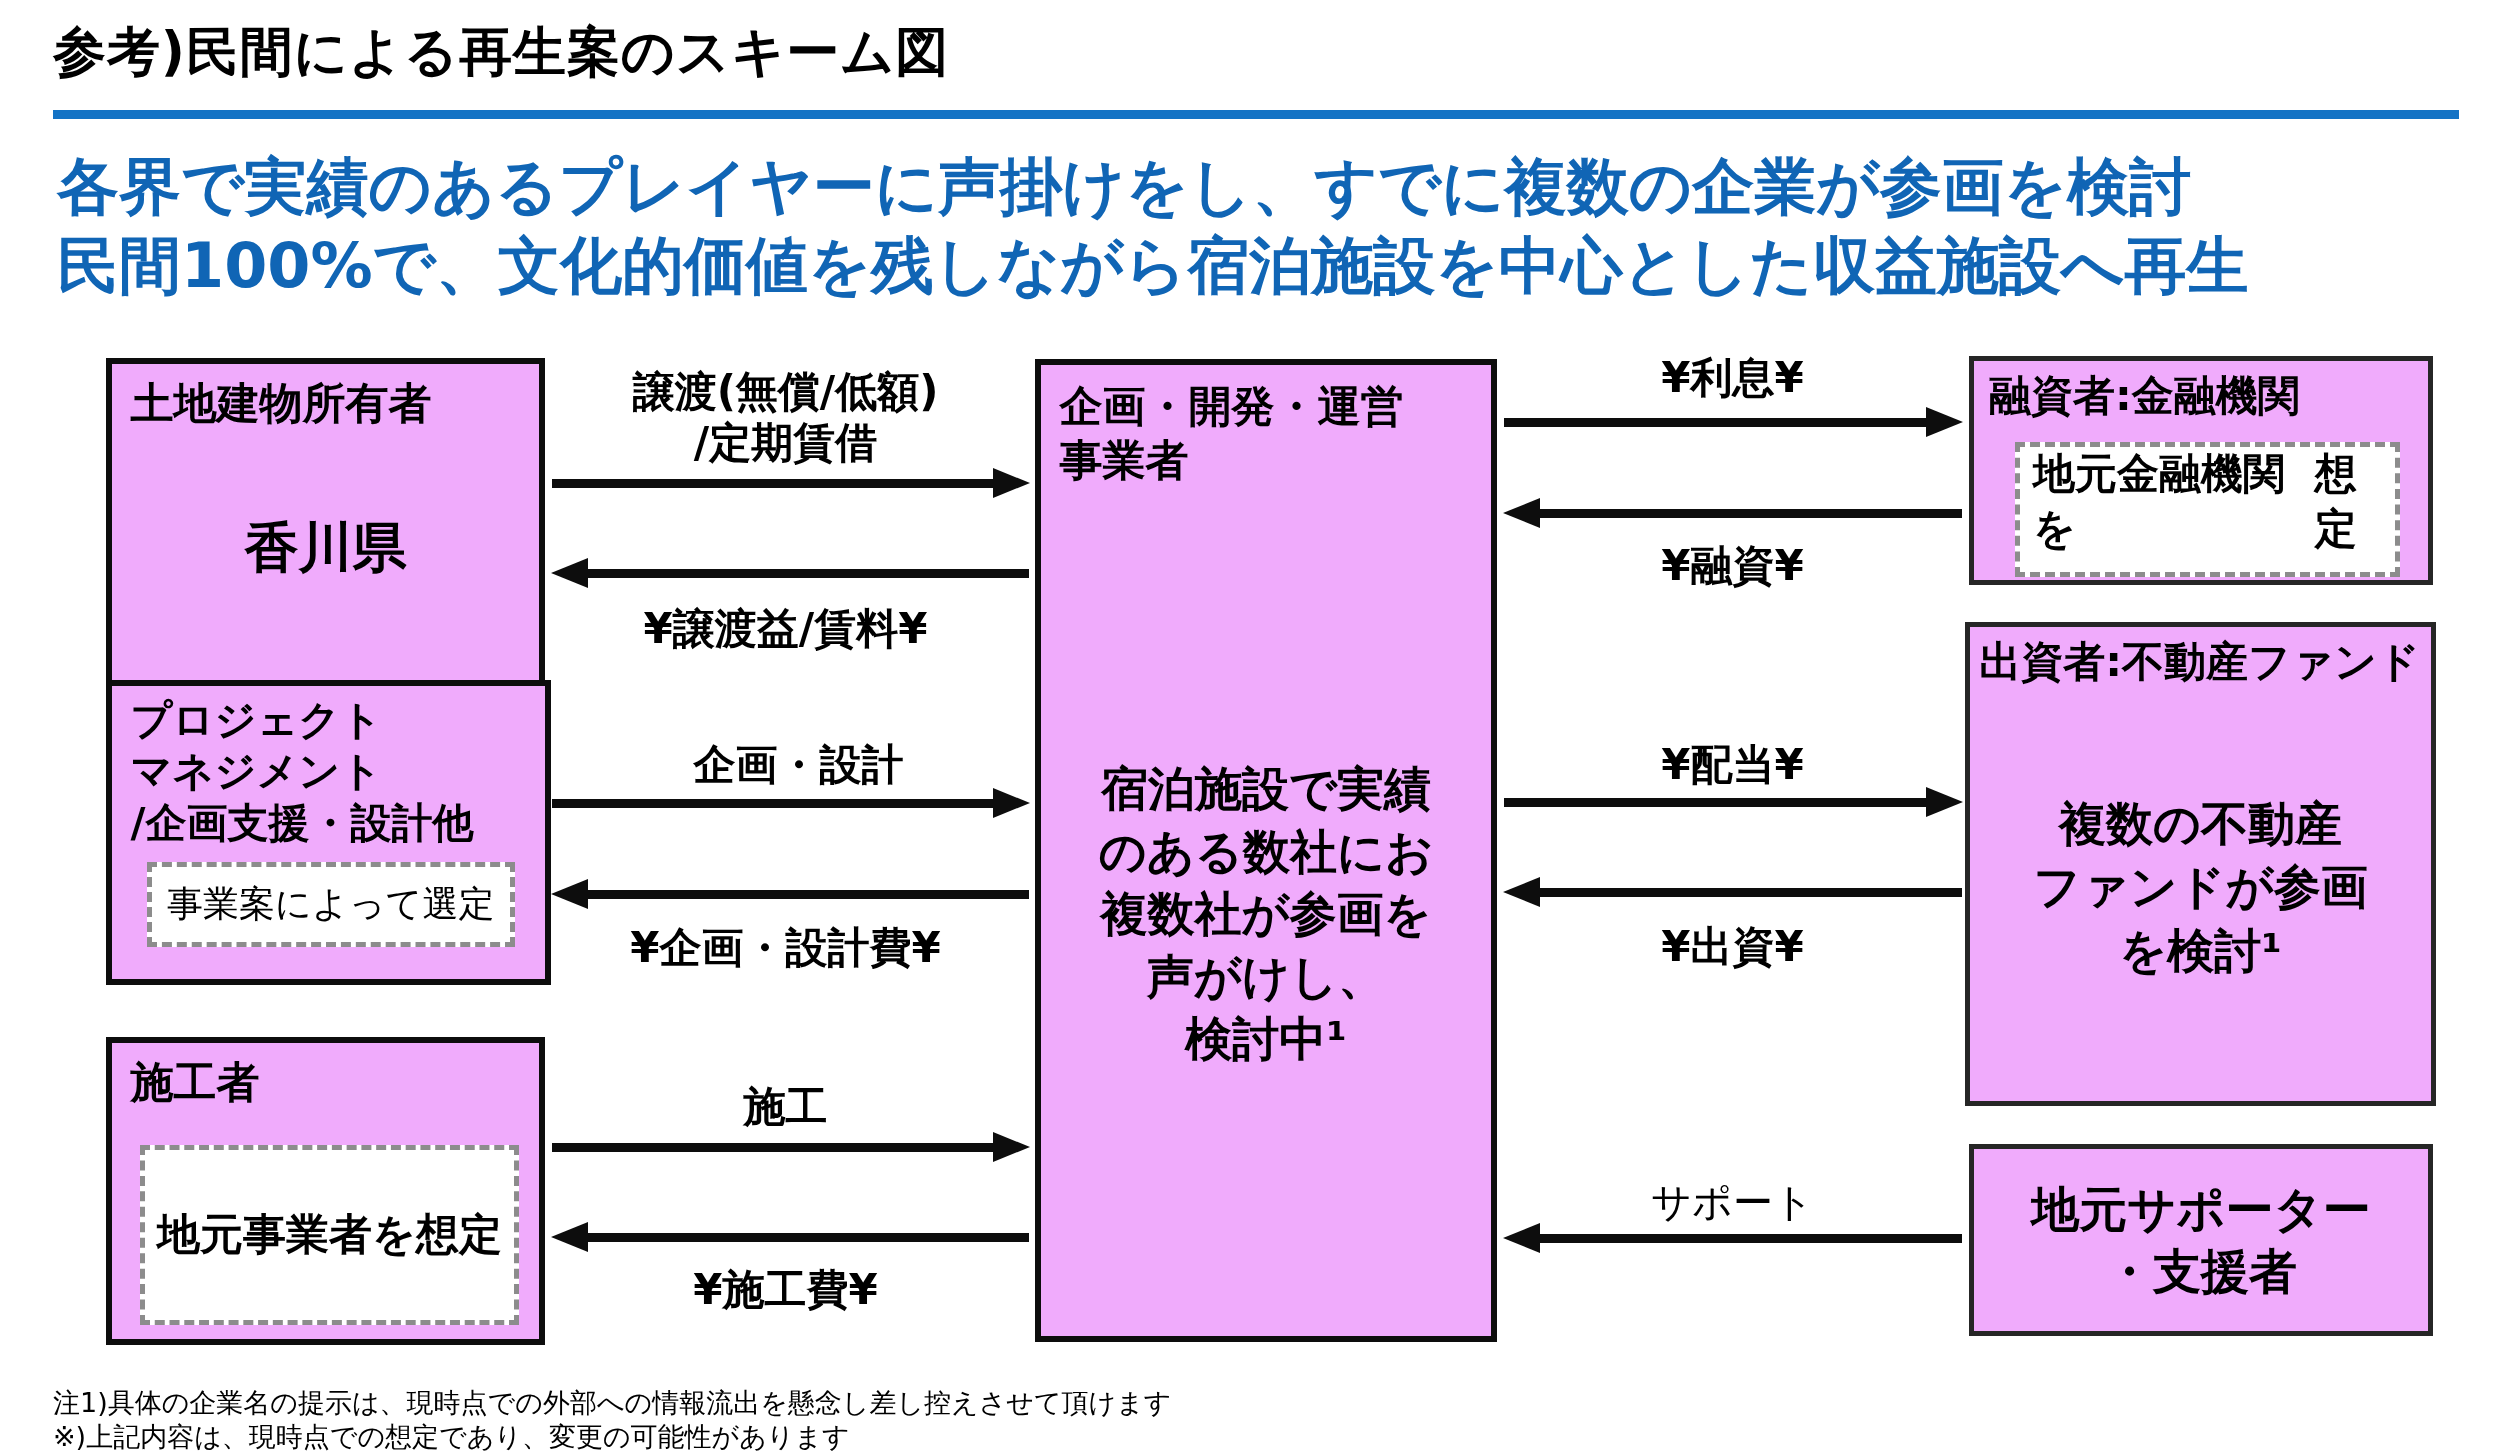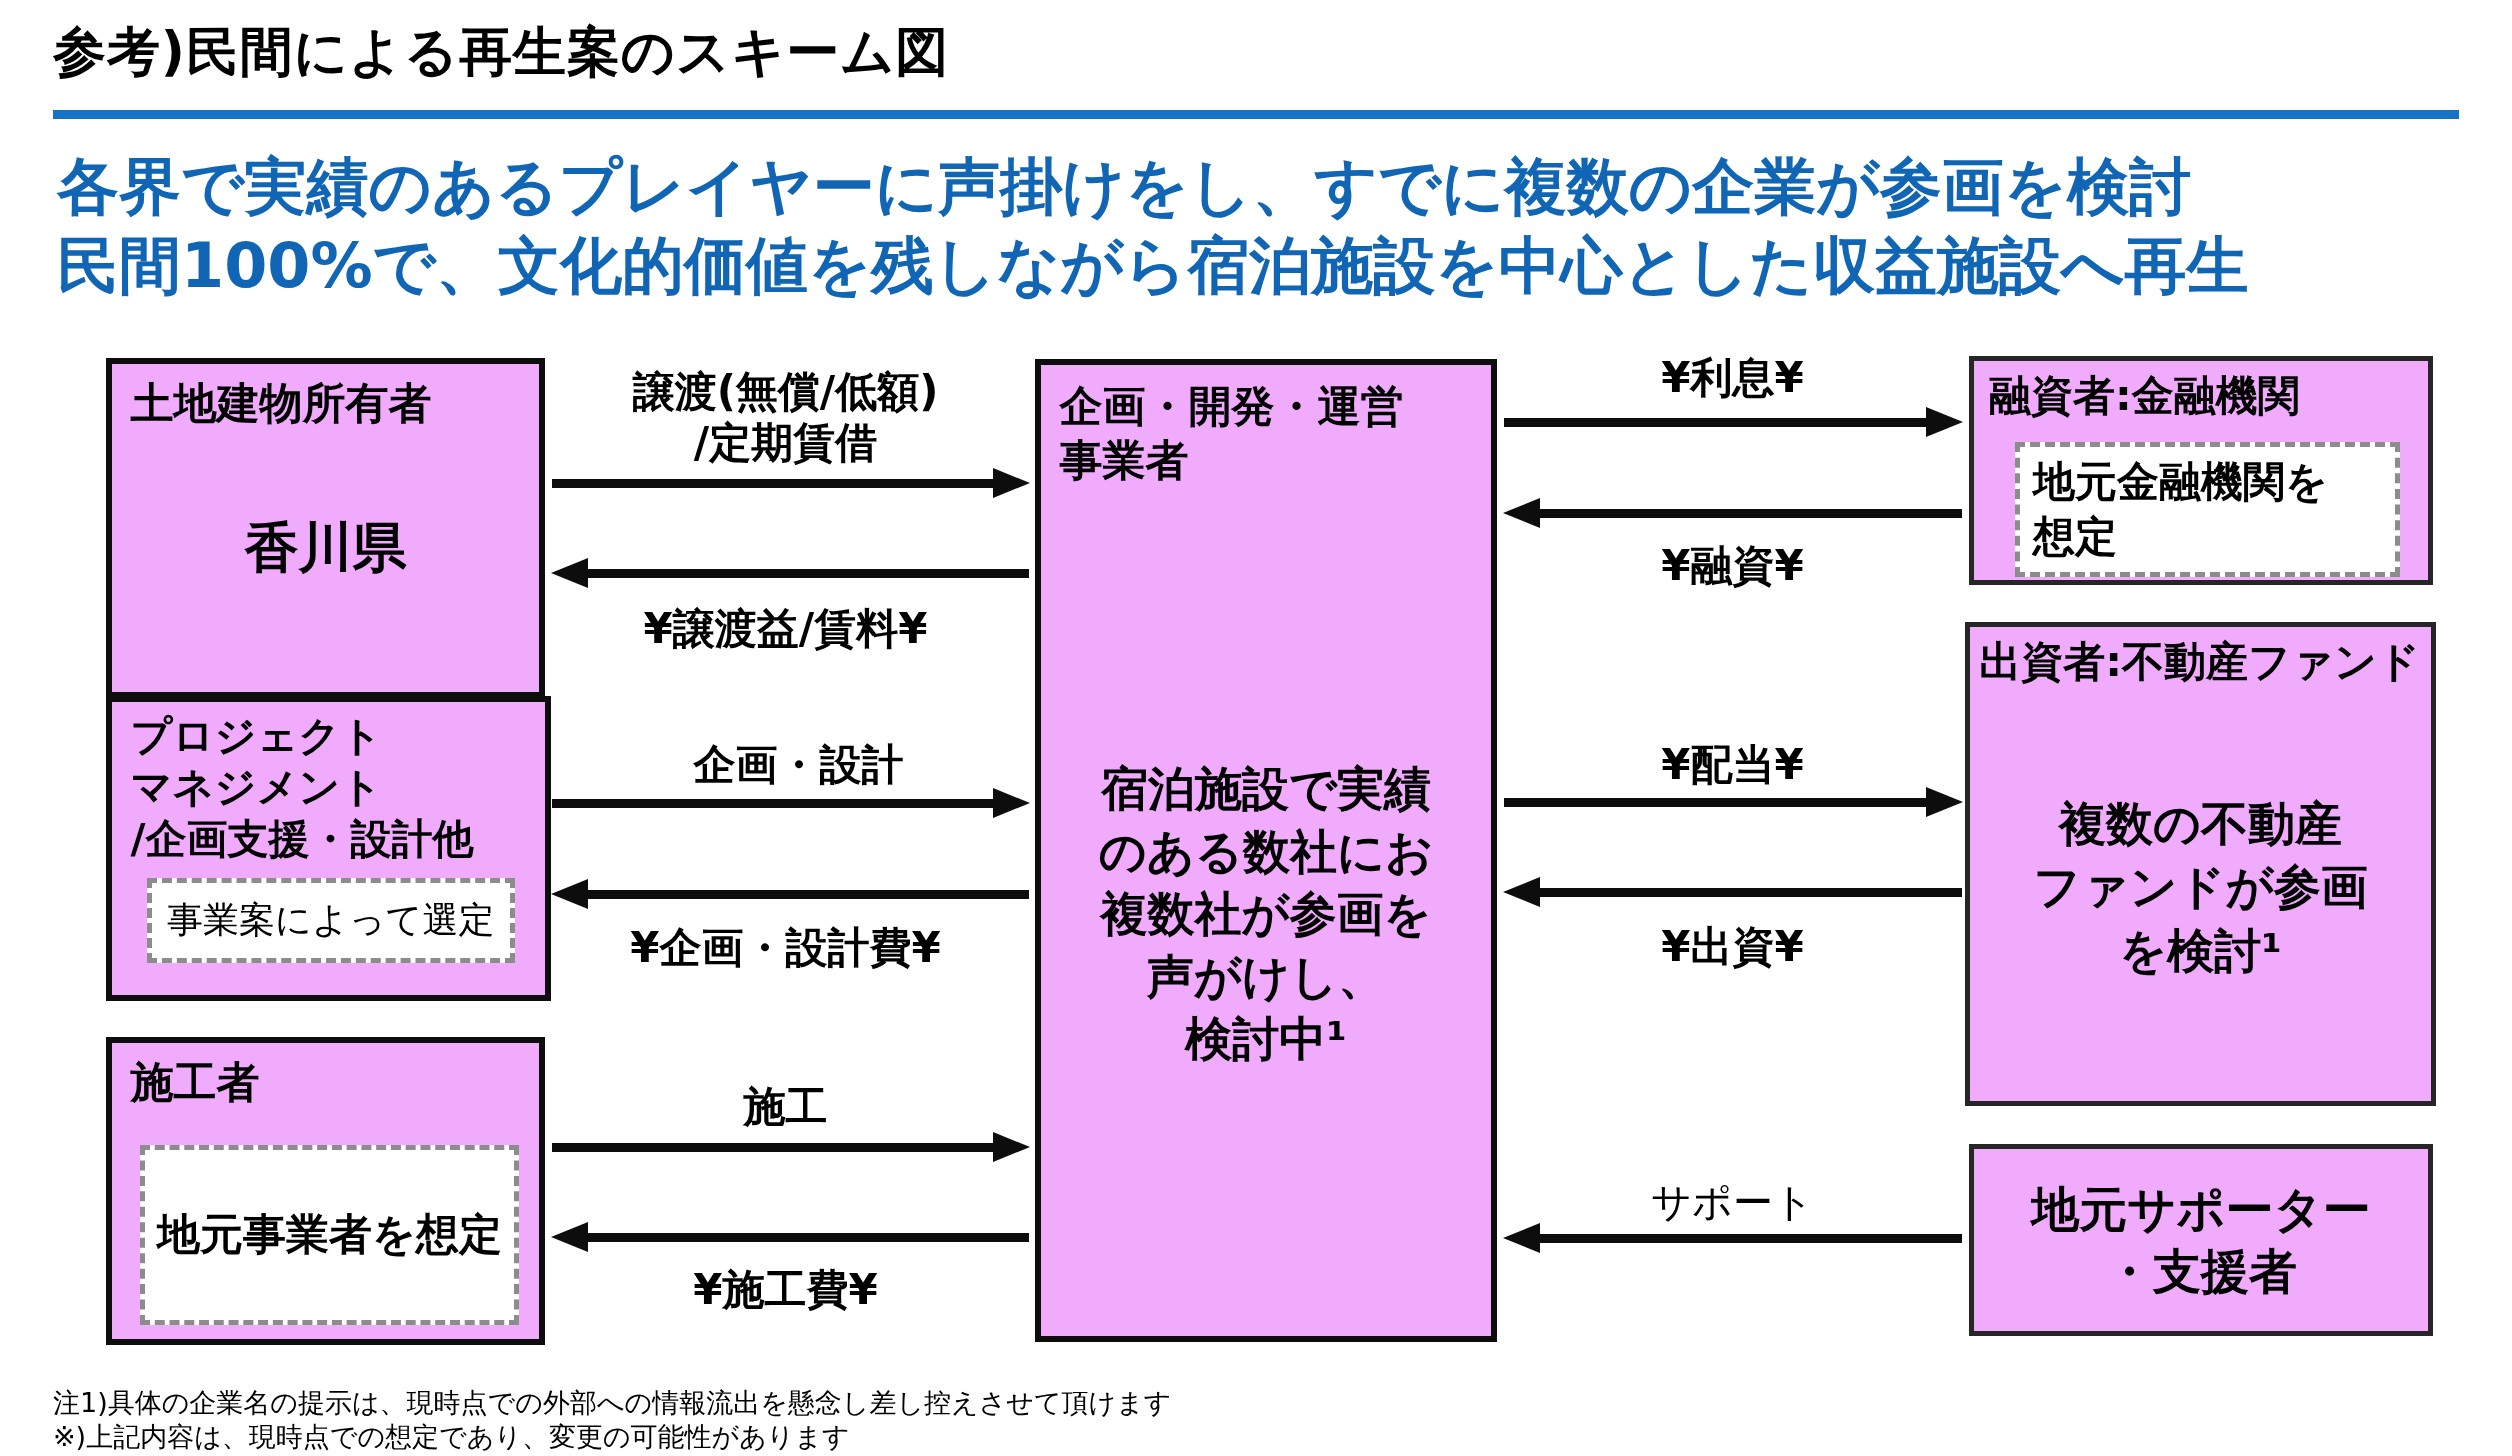--- a/index.html
+++ b/index.html
@@ -43,21 +43,21 @@
 <div class="abs headline" style="top:150px; color:#1065b5;">各界で実績のあるプレイヤーに声掛けをし、すでに複数の企業が参画を検討</div>
 <div class="abs headline" style="top:229px; color:#1065b5;">民間100%で、文化的価値を残しながら宿泊施設を中心とした収益施設へ再生</div>
 
 <div>
 
   <div class="box" style="left:106px; top:358px; width:439px; height:340px;">
     <div class="box-title">土地建物所有者</div>
     <div class="abs center-text" style="left:0; right:0; top:148px; font-size:54px; font-weight:700;">香川県</div>
   </div>
 
-  <div class="box" style="left:106px; top:696px; width:445px; height:305px;">
+  <div class="box" style="left:106px; top:680px; width:445px; height:305px;">
     <div class="box-title" style="padding-top:9.2px; font-size:41px;">
       <div>プロジェクト</div>
       <div>マネジメント</div>
       <div>/企画支援・設計他</div>
     </div>
     <div class="dashed" style="left:35px; top:176px; width:368px; height:85px; align-items:center; padding-left:15px; font-size:36px; font-weight:400;">事業案によって選定</div>
   </div>
 
   <div class="box" style="left:106px; top:1037px; width:439px; height:308px;">
     <div class="box-title">施工者</div>
@@ -73,21 +73,21 @@
       <div>宿泊施設で実績</div>
       <div>のある数社にお</div>
       <div>複数社が参画を</div>
       <div>声がけし、</div>
       <div>検討中¹</div>
     </div>
   </div>
 
   <div class="box box-thin" style="left:1969px; top:356px; width:464px; height:229px;">
     <div class="box-title" style="padding:9.2px 15px 0 15px; font-size:42px;">融資者:金融機関</div>
-    <div class="dashed" style="left:41px; top:81px; width:385px; height:135px; flex-direction:column; justify-content:center; padding-left:13px; font-size:42px; font-weight:700; line-height:1.3;">
+    <div class="dashed" style="left:41px; top:81px; width:385px; height:135px; flex-direction:row; justify-content:center; padding-left:13px; font-size:42px; font-weight:700; line-height:1.3;">
       <div>地元金融機関を</div>
       <div>想定</div>
     </div>
   </div>
 
   <div class="box box-thin" style="left:1965px; top:622px; width:471px; height:484px;">
     <div class="box-title" style="padding:9.2px 7.4px 0 9.2px; font-size:42px;">出資者:不動産ファンド</div>
     <div class="abs center-text" style="left:0; right:0; top:165px; font-size:47px; font-weight:700; line-height:1.35;">
       <div>複数の不動産</div>
       <div>ファンドが参画</div>

